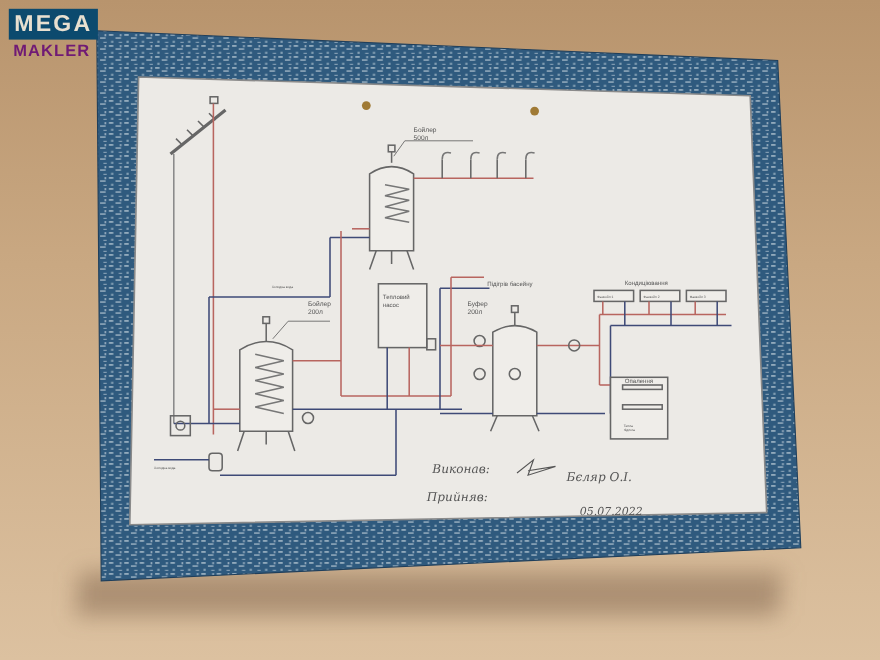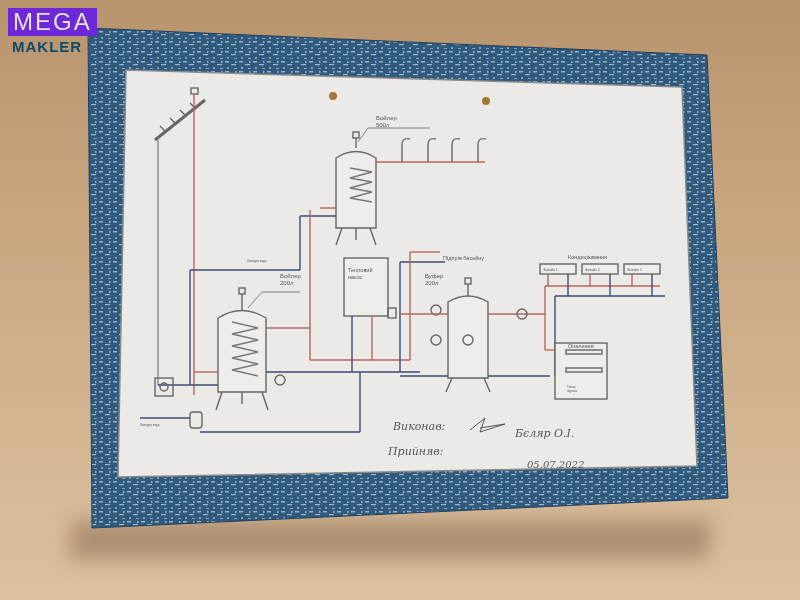--- a/index.html
+++ b/index.html
@@ -1,21 +1,21 @@
 <!DOCTYPE html>
 <html><head>
 <meta charset="utf-8">
 <style>
   html,body{margin:0;padding:0;}
   body{width:800px;height:600px;overflow:hidden;background:#c9a984;position:relative;font-family:"Liberation Sans",sans-serif;}
   .wall{position:absolute;inset:0;background:linear-gradient(180deg,#b8946d 0%,#c9a882 40%,#dcc1a0 100%);}
   .shadow{position:absolute;left:70px;top:520px;width:640px;height:40px;background:rgba(90,60,40,0.35);filter:blur(10px);transform:skewX(-4deg);}
   .watermark{position:absolute;left:8px;top:8px;width:80px;}
-  .wm-mega{background:#6d28d9;color:#e8e0d0;font-weight:normal;font-size:24px;letter-spacing:2px;padding:1px 5px;line-height:26px;display:inline-block;}
-  .wm-makler{color:#0c4a6e;font-weight:bold;font-size:15px;letter-spacing:1px;margin-top:2px;padding-left:4px;}
+  .wm-mega{background:#0c4a6e;color:#e8e0d0;font-weight:bold;font-size:21px;letter-spacing:2px;padding:1px 5px;line-height:26px;display:inline-block;}
+  .wm-makler{color:#701a75;font-weight:bold;font-size:15px;letter-spacing:1px;margin-top:2px;padding-left:4px;}
   .frame-svg{position:absolute;left:0;top:0;}
   .lbl{font-family:"Liberation Sans",sans-serif;}
   .hand{font-family:"DejaVu Serif",serif;font-style:italic;}
 </style>
 </head>
 <body>
 
 <div class="wall"></div>
 <div class="shadow"></div>
 

